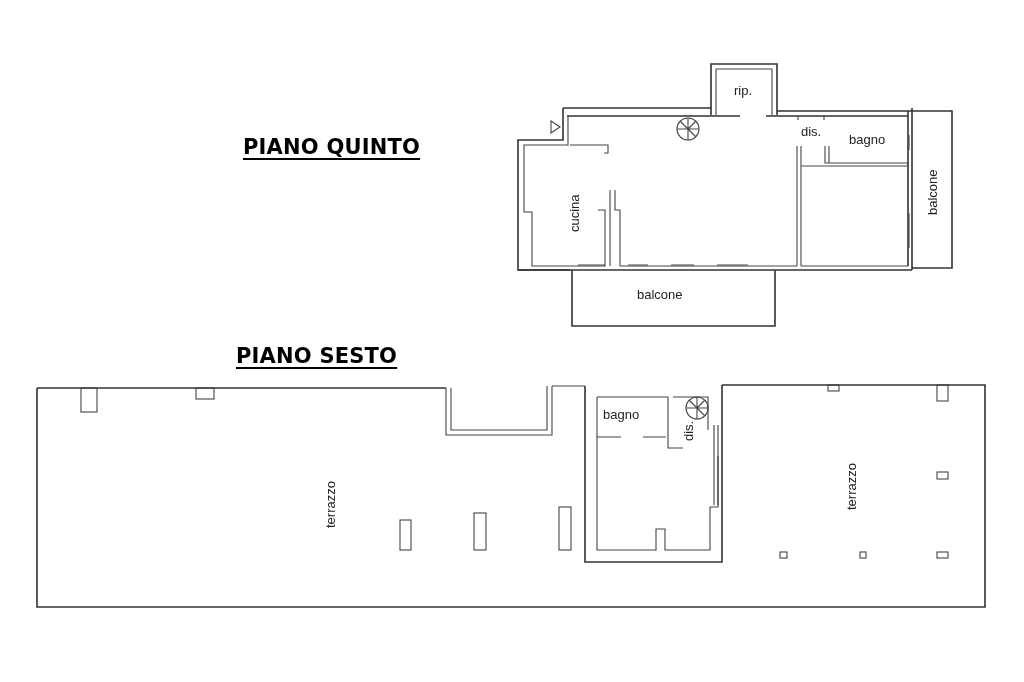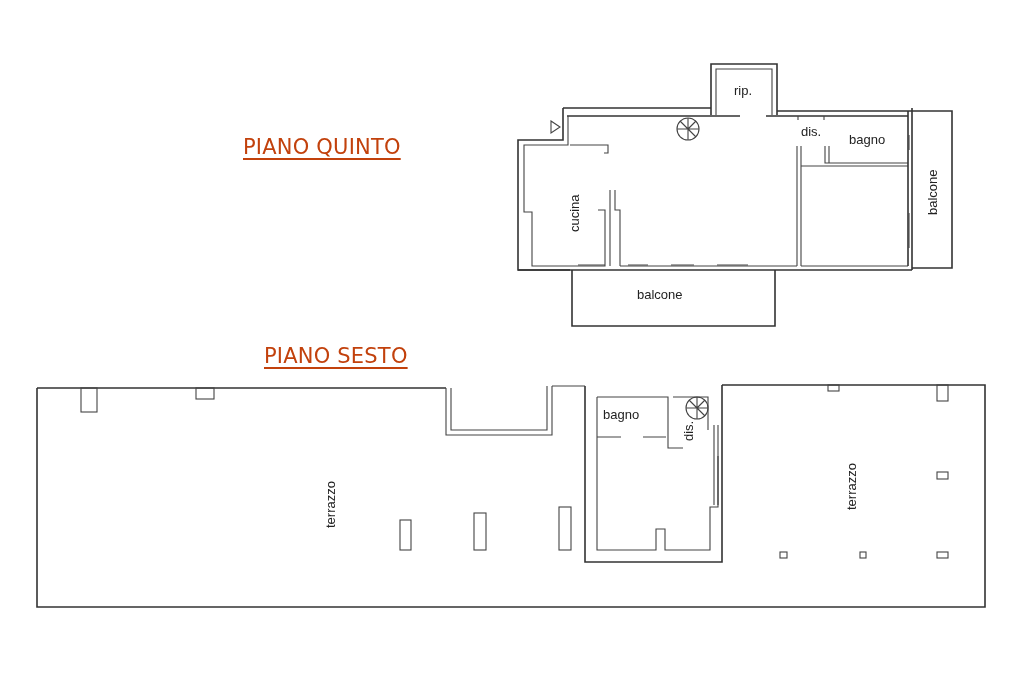--- a/index.html
+++ b/index.html
@@ -1,27 +1,27 @@
 <!DOCTYPE html>
 <html><head>
 <meta charset="utf-8">
 <style>
   html, body { margin: 0; padding: 0; background: #ffffff; }
   body { width: 1024px; height: 682px; position: relative; overflow: hidden; font-family: "Liberation Sans", sans-serif; }
-  .title { position: absolute; font-family: "DejaVu Sans", sans-serif; font-weight: normal; font-size: 21px; color: #c2410c; text-decoration: underline; text-decoration-thickness: 2px; text-underline-offset: 4px; letter-spacing: 0.2px; }
+  .title { position: absolute; font-family: "DejaVu Sans", sans-serif; font-weight: bold; font-size: 21px; color: #000000; text-decoration: underline; text-decoration-thickness: 2px; text-underline-offset: 4px; letter-spacing: 0.2px; }
   svg { position: absolute; left: 0; top: 0; }
   .w { fill: none; stroke: #333; stroke-width: 1.6; }
   .wt { fill: none; stroke: #444; stroke-width: 1.1; }
   .lbl { font-family: "Liberation Sans", sans-serif; font-size: 13px; fill: #222; }
 </style>
 </head>
 <body>
 
 <div class="title" style="left:243px; top:135px;">PIANO QUINTO</div>
-<div class="title" style="left:264px; top:344px;">PIANO SESTO</div>
+<div class="title" style="left:236px; top:344px;">PIANO SESTO</div>
 
 <svg width="1024" height="682" viewBox="0 0 1024 682">
 
   <g>
 
     <path class="w" d="M711,115 L711,64 L777,64 L777,115"></path>
     <path class="wt" d="M716,115 L716,69 L772,69 L772,115"></path>
 
     <path class="w" d="M563,108 L711,108 M777,111 L912,111"></path>
     <path class="w" d="M567,116 L740,116 M766,116 L908,116"></path>

